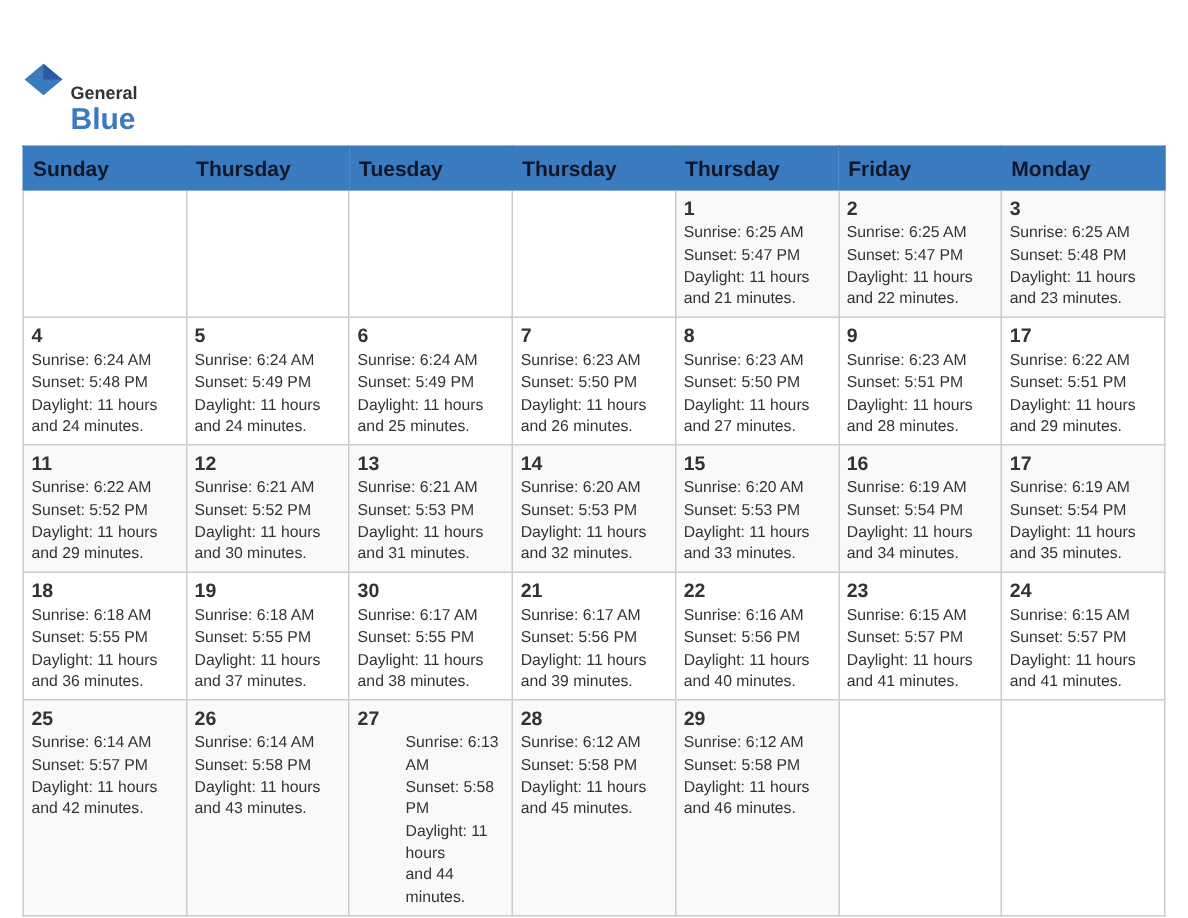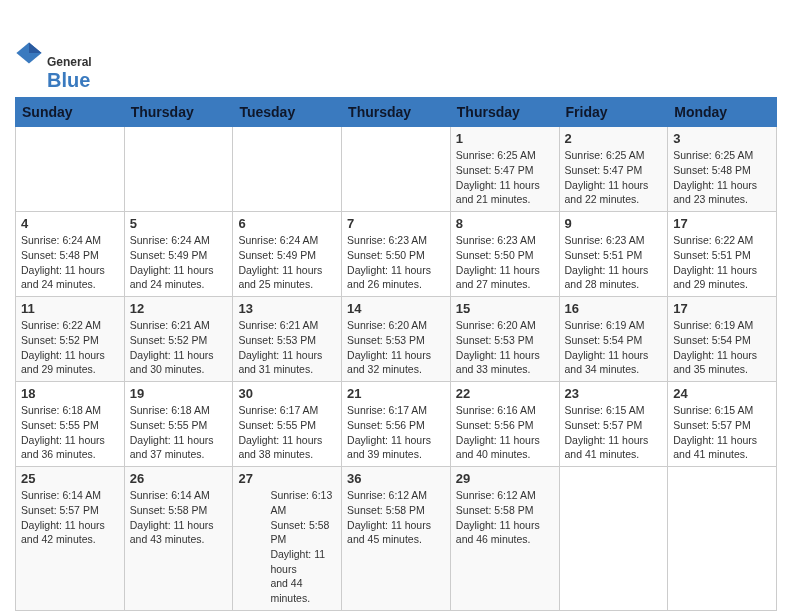--- a/index.html
+++ b/index.html
@@ -321,21 +321,21 @@
 and 43 minutes.</div>
         </td>
         <td>
           <span class="day-number">27</span>
           <div class="day-info" style="white-space: pre-line; margin-left: 32px;">Sunrise: 6:13 AM
 Sunset: 5:58 PM
 Daylight: 11 hours
 and 44 minutes.</div>
         </td>
         <td>
-          <span class="day-number">36</span>
+          <span class="day-number">28</span>
           <div class="day-info" style="white-space: pre-line;">Sunrise: 6:12 AM
 Sunset: 5:58 PM
 Daylight: 11 hours
 and 45 minutes.</div>
         </td>
         <td>
           <span class="day-number">29</span>
           <div class="day-info" style="white-space: pre-line;">Sunrise: 6:12 AM
 Sunset: 5:58 PM
 Daylight: 11 hours

